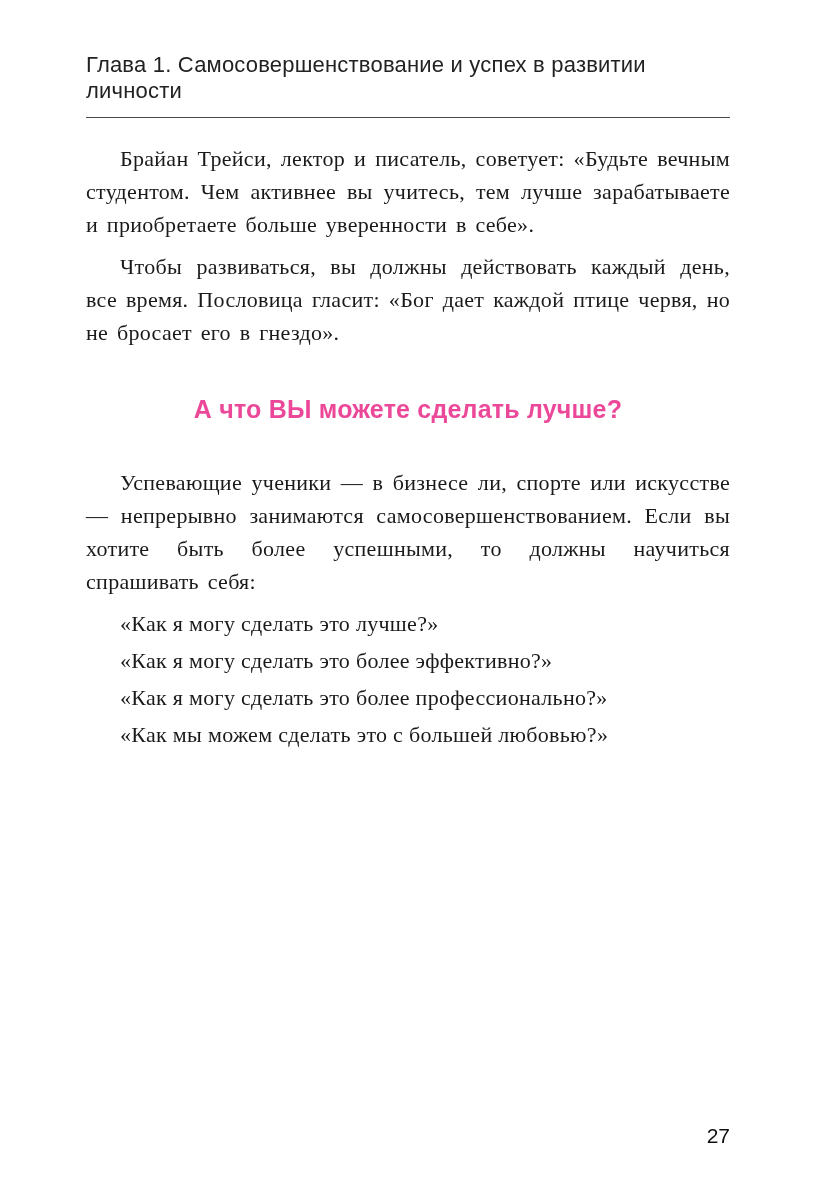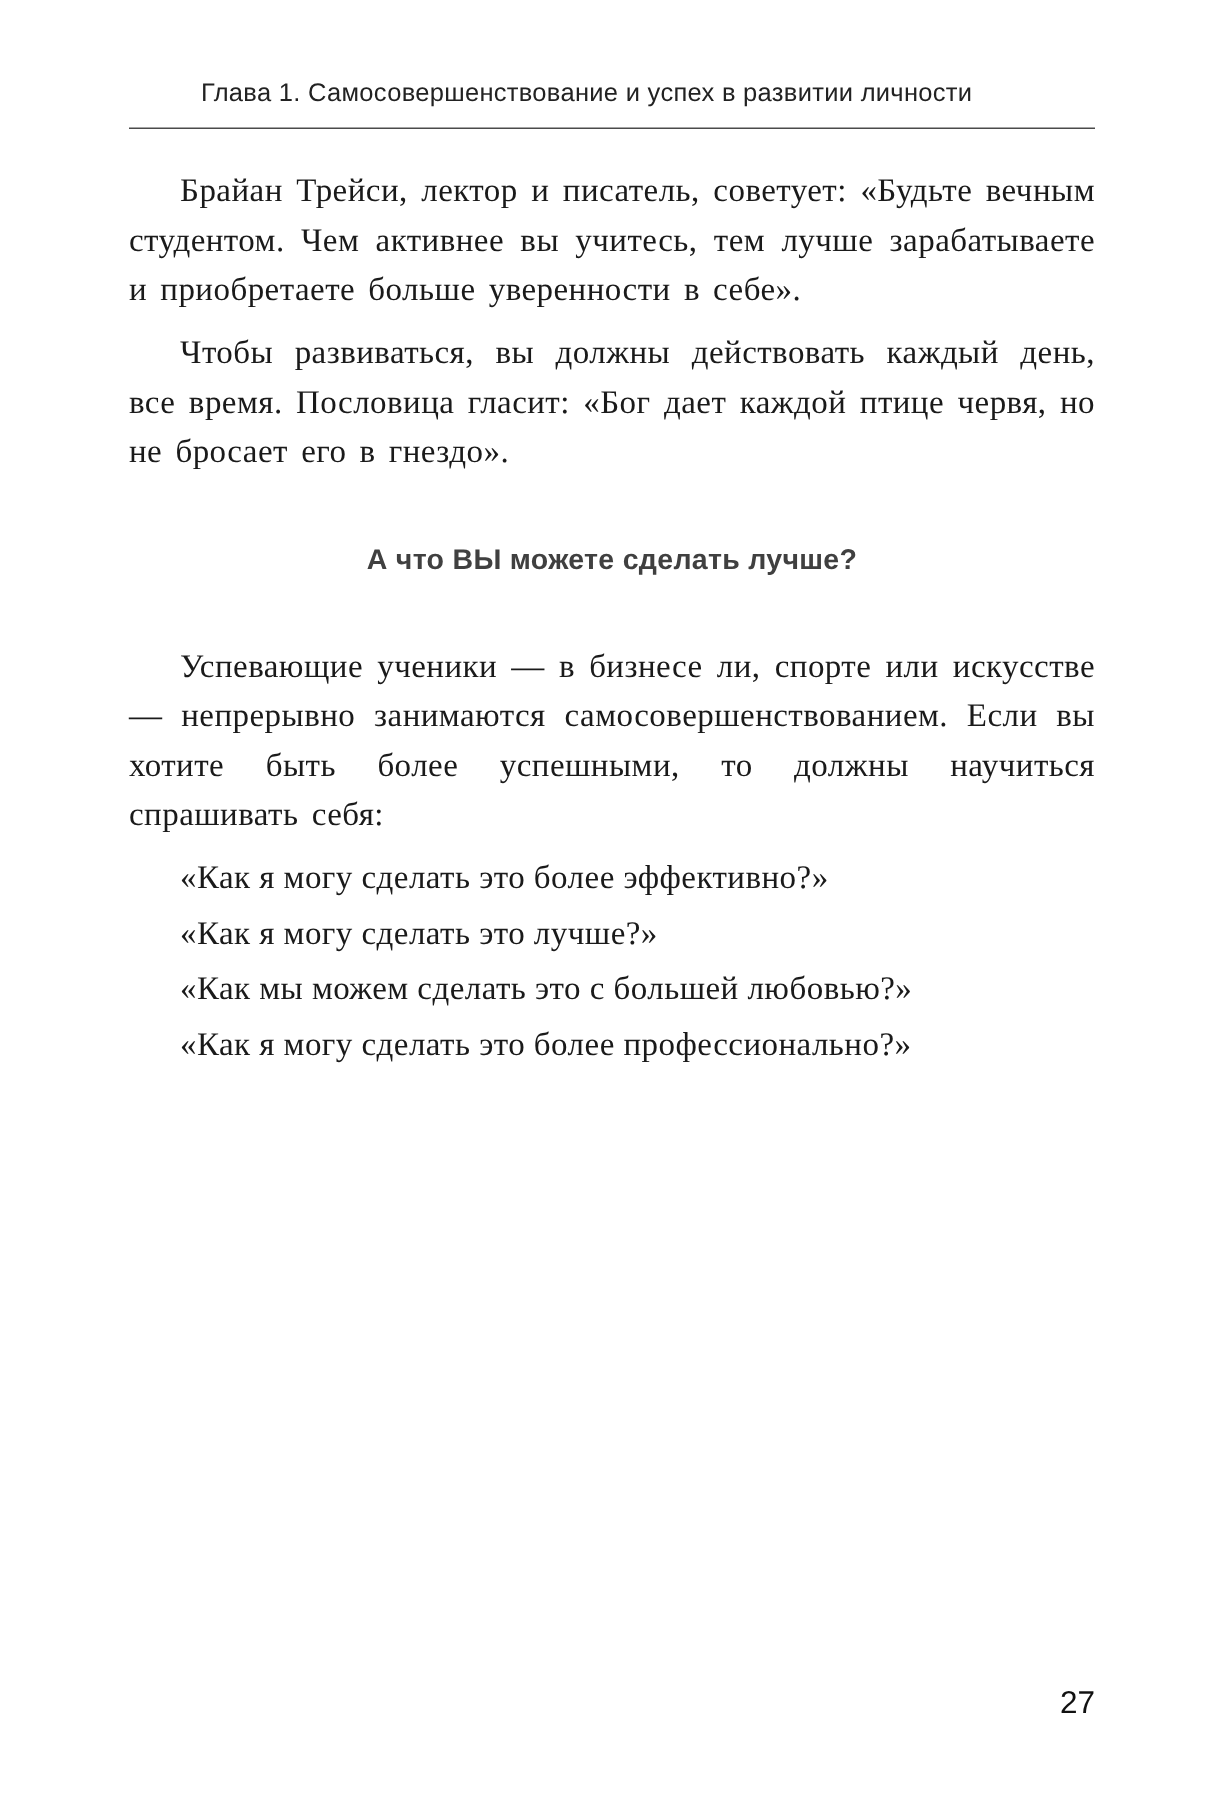--- a/index.html
+++ b/index.html
@@ -11,50 +11,49 @@
     margin: 0 auto;
     background: #ffffff;
     padding: 52px 87px 0 86px;
     overflow: hidden;
     color: #1a1a1a;
     font-family: "Liberation Serif", serif;
   }
   .chapter-header { margin-bottom: 0; }
   .chapter-title {
     font-family: "Liberation Sans", sans-serif;
-    font-size: 17px;
+    font-size: 22px;
     color: #222222;
     letter-spacing: 0.2px;
     padding-bottom: 13px;
-    margin-left: 48px;
   }
   .header-rule {
     border: none;
     border-top: 1.5px solid #4a4a4a;
     margin: 0 0 24px 0;
   }
   .page-body { text-rendering: optimizeLegibility; }
   .para {
     font-size: 22px;
     line-height: 33px;
     text-align: justify;
     text-indent: 34px;
     letter-spacing: 0.3px;
     word-spacing: 3px;
     margin-bottom: 9px;
     hyphens: auto;
   }
   .para.no-indent { text-indent: 0; }
   .section-heading {
     font-family: "Liberation Sans", sans-serif;
-    font-size: 19px;
+    font-size: 25px;
     font-weight: 700;
     text-align: center;
     letter-spacing: 0.2px;
-    color: #404040;
+    color: #ec4899;
     margin: 46px 0 42px 0;
   }
   .quote-line {
     font-size: 22px;
     line-height: 33px;
     text-indent: 34px;
     letter-spacing: 0.3px;
     margin-bottom: 4px;
   }
   .page-number {
@@ -82,27 +81,27 @@
 
     <p class="para">Брайан Трейси, лектор и писатель, советует: «Будьте вечным студентом. Чем активнее вы учитесь, тем лучше зарабатываете и приобретаете больше уверенности в себе».</p>
 
     <p class="para">Чтобы развиваться, вы должны действовать каждый день, все время. Пословица гласит: «Бог дает каждой птице червя, но не бросает его в гнездо».</p>
 
 
     <h2 class="section-heading">А что ВЫ можете сделать лучше?</h2>
 
     <p class="para">Успевающие ученики — в бизнесе ли, спорте или искусстве — непрерывно занимаются самосовершенствованием. Если вы хотите быть более успешными, то должны научиться спрашивать себя:</p>
 
+    <p class="quote-line">«Как я могу сделать это лучше?»</p>
+
     <p class="quote-line">«Как я могу сделать это более эффективно?»</p>
 
-    <p class="quote-line">«Как я могу сделать это лучше?»</p>
+    <p class="quote-line">«Как я могу сделать это более профессионально?»</p>
 
     <p class="quote-line">«Как мы можем сделать это с большей любовью?»</p>
-
-    <p class="quote-line">«Как я могу сделать это более профессионально?»</p>
 
 
   </main>
 
   <footer>
     <div class="page-number">27</div>
   </footer>
 
 </div>
 

